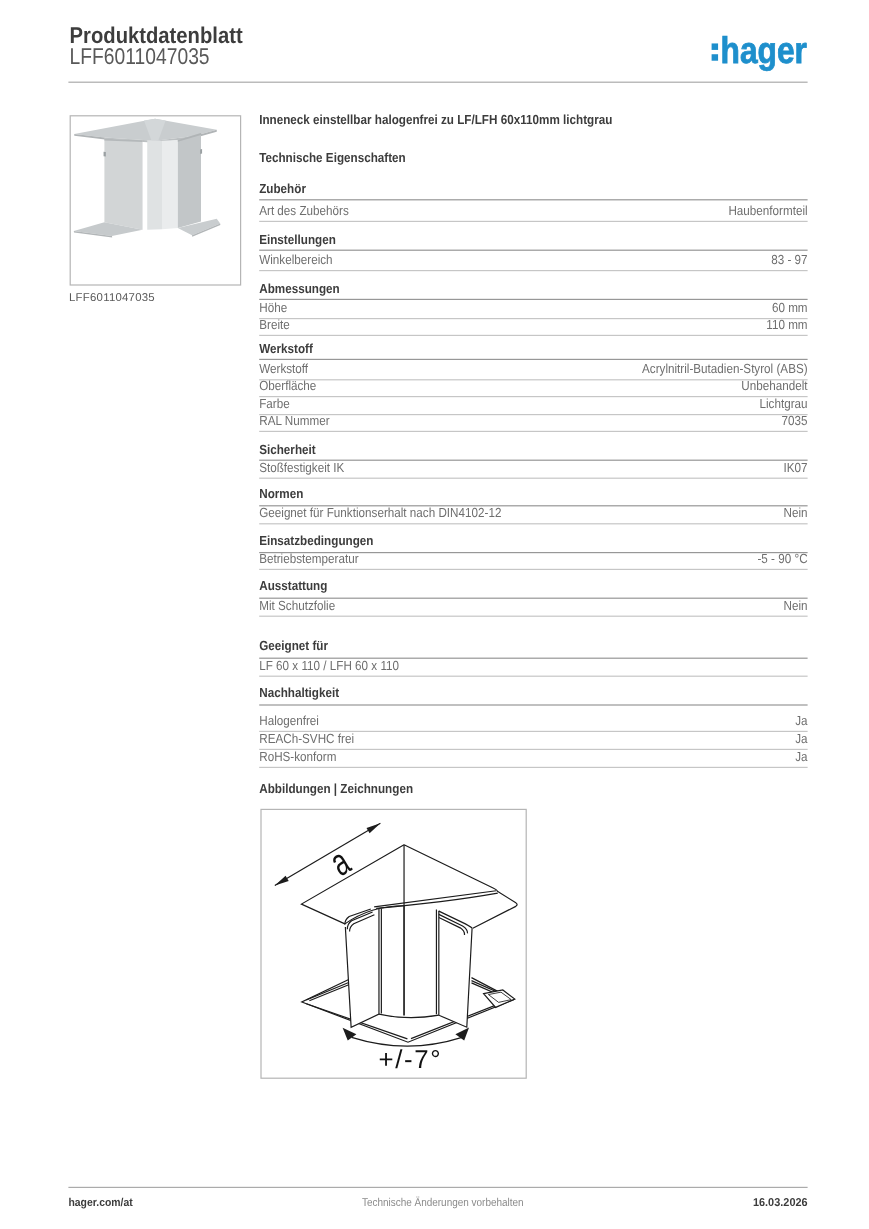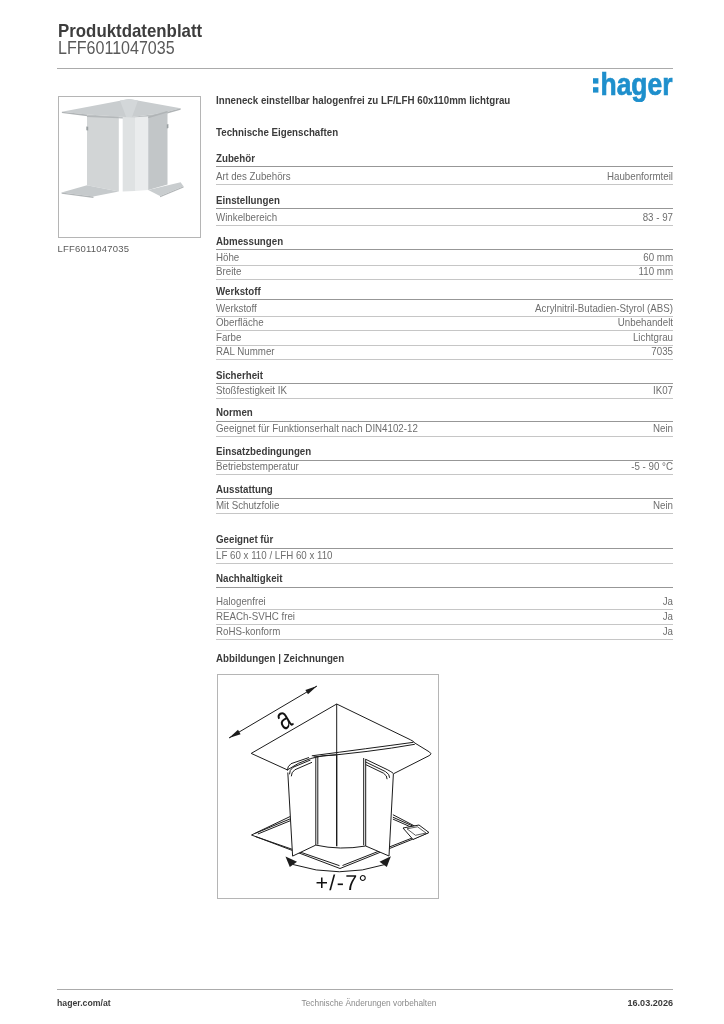--- a/index.html
+++ b/index.html
@@ -13,21 +13,21 @@
   .ln{position:absolute;left:216px;width:457px;height:1px;background:#c6c6c6;}
   .lnh{position:absolute;left:216px;width:457px;height:1px;background:#979797;}
 </style>
 </head>
 <body>
 
 <div class="abs" style="left:58px;top:21.2px;font-size:19px;line-height:19px;color:#3d3d3d;font-weight:bold;transform:scaleX(0.887);transform-origin:0 50%;">Produktdatenblatt</div>
 
 <div class="abs" style="left:57.5px;top:37.9px;font-size:19px;line-height:19px;color:#595959;transform:scaleX(0.845);transform-origin:0 50%;">LFF6011047035</div>
 
-<div class="abs" style="left:591px;top:26px;width:88px;height:34px;margin-top:42px;">
+<div class="abs" style="left:591px;top:26px;width:88px;height:34px;">
 <svg width="88" height="34" viewBox="0 0 88 34">
   <rect x="2" y="10.2" width="5.4" height="5.4" fill="#1e8fcc"></rect>
   <rect x="2" y="19.2" width="5.4" height="5.4" fill="#1e8fcc"></rect>
   <g transform="translate(9.5,26.7) scale(0.853 1)">
     <text x="0" y="0" font-family="Liberation Sans" font-size="31" font-weight="bold" fill="#1e8fcc" stroke="#1e8fcc" stroke-width="0.7">hager</text>
   </g>
 </svg>
 </div>
 
 <div class="abs" style="left:57px;top:68px;width:616px;height:1px;background:#ababab;"></div>

